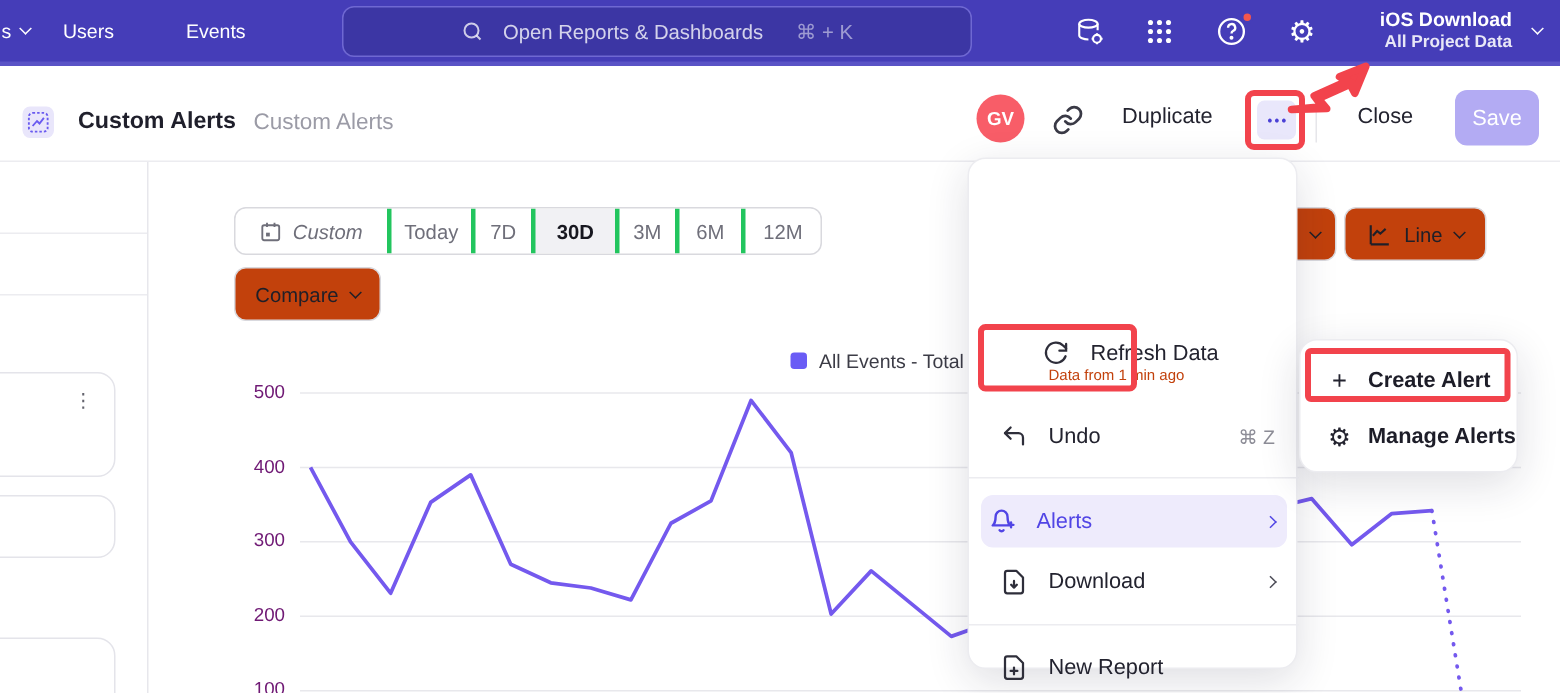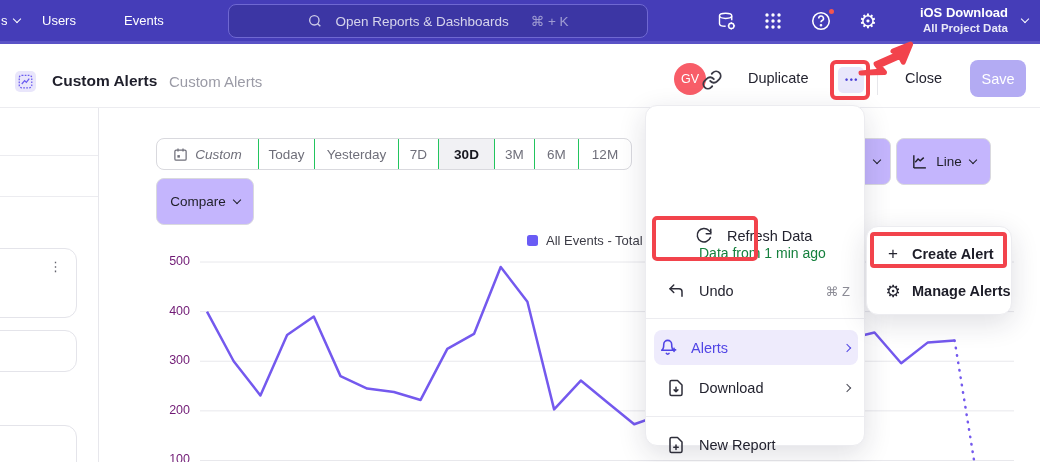--- a/index.html
+++ b/index.html
@@ -25,22 +25,22 @@
            background:#f4564e;border:2px solid #453db8;}
 
   
   .header{position:absolute;left:0;top:44px;width:1040px;height:64px;background:#fff;
           border-bottom:1px solid #ececf0;}
   .rep-icon-tile{position:absolute;left:15px;top:71px;width:21px;height:21px;border-radius:5px;
           background:#e9e6fb;display:flex;align-items:center;justify-content:center;}
   .title{position:absolute;left:52px;top:72px;font-size:15.5px;font-weight:bold;color:#1f1f2b;}
   .subtitle{position:absolute;left:169px;top:73px;font-size:15px;color:#9b9ba6;}
   .avatar{position:absolute;left:651px;top:63px;width:32px;height:32px;border-radius:50%;
-          background:#f85d68;color:#fff;font-size:12.5px;font-weight:normal;display:flex;
-          align-items:center;justify-content:center;cursor:pointer;margin-left:23px;}
+          background:#f85d68;color:#fff;font-size:12.5px;font-weight:bold;display:flex;
+          align-items:center;justify-content:center;cursor:pointer;}
   .linkbtn{position:absolute;left:701px;top:69px;width:22px;height:22px;color:#3a3a46;cursor:pointer;}
   .hbtn{position:absolute;top:70px;font-size:14.5px;color:#23232f;font-weight:500;cursor:pointer;}
   .dots-btn{position:absolute;left:838px;top:67px;width:26px;height:26px;border-radius:5px;
           background:#e9e7fb;color:#4b41d6;display:flex;align-items:center;justify-content:center;
           font-size:9px;font-weight:bold;letter-spacing:1.5px;cursor:pointer;padding-left:2px;}
   .hdr-divider{position:absolute;left:877px;top:64px;width:1px;height:31px;background:#e6e6ea;}
   .save-btn{position:absolute;left:970px;top:60px;width:56px;height:37px;border-radius:8px;
           background:#b3abf3;color:#fff;font-size:14.5px;font-weight:500;display:flex;
           align-items:center;justify-content:center;cursor:pointer;}
 
@@ -48,24 +48,24 @@
   .sidebar-border{position:absolute;left:98px;top:108px;width:1px;height:354px;background:#e7e7ec;}
   .side-line{position:absolute;left:0;height:1px;background:#ececf0;width:98px;}
   .side-card{position:absolute;left:-24px;width:101px;border:1px solid #e4e4ea;border-radius:12px;
           background:#fff;cursor:pointer;}
   .kebab{position:absolute;right:14px;top:10px;color:#63636d;font-size:13px;cursor:pointer;}
 
   
   .seg{position:absolute;left:156px;top:138px;height:32px;display:flex;border:1px solid #d9d9de;
        border-radius:8px;background:#fff;overflow:hidden;align-items:stretch;}
   .seg-item{display:flex;align-items:center;justify-content:center;font-size:13.5px;color:#6f6f7a;
-       border-left:1px solid #22c55e;cursor:pointer;gap:7px;}
+       border-left:3px solid #22c55e;cursor:pointer;gap:7px;}
   .seg-item:first-child{border-left:none;}
   .seg-item.active{background:#f1f1f4;color:#17171f;font-weight:bold;}
-  .btn{position:absolute;height:47px;border:1px solid #d9d9de;border-radius:8px;background:#c4b5fd;
+  .btn{position:absolute;height:36px;border:1px solid #d9d9de;border-radius:8px;background:#c2410c;
        display:flex;align-items:center;justify-content:center;font-size:13.5px;color:#1f1f28;
        gap:8px;cursor:pointer;}
   .chev{display:inline-block;width:6px;height:6px;border-right:1.6px solid currentColor;
         border-bottom:1.6px solid currentColor;transform:rotate(45deg);margin-top:-3px;}
   .chev.right{transform:rotate(-45deg);margin-top:0;}
 
   
   #chart-svg{position:absolute;left:0;top:230px;z-index:1;}
   .ytick{position:absolute;width:32px;text-align:right;font-size:12.5px;color:#701a75;z-index:1;}
   .legend{position:absolute;left:527px;top:233px;display:flex;align-items:center;gap:8px;
@@ -75,21 +75,21 @@
 
   
   .menu{position:absolute;left:645px;top:105px;width:220px;height:341px;background:#fff;
         border:1px solid #ececf0;border-radius:12px;box-shadow:0 8px 28px rgba(25,25,60,.14);
         z-index:10;}
   .menu-row{position:absolute;left:0;width:220px;height:36px;display:flex;align-items:center;
         cursor:pointer;}
   .mi-icon{width:20px;height:20px;margin-left:20px;display:flex;align-items:center;
         justify-content:center;color:#2e2e3a;flex:none;}
   .mi-label{margin-left:13px;font-size:14.5px;color:#23232f;font-weight:500;}
-  .mi-sub{position:absolute;left:53px;top:33px;font-size:14px;color:#15803d;}
+  .mi-sub{position:absolute;left:53px;top:33px;font-size:10px;color:#c2410c;}
   .mi-shortcut{position:absolute;right:16px;font-size:13px;color:#8d8d97;}
   .mi-chev{position:absolute;right:16px;color:#4b4b56;}
   .menu-divider{position:absolute;left:0;width:220px;height:1px;background:#ececf0;}
   .alerts-pill{position:absolute;left:8px;top:224px;width:204px;height:35px;background:#eeebfc;
         border-radius:8px;}
   .menu-row.alerts .mi-icon{margin-left:12px;color:#5145e5;}
   .menu-row.alerts .mi-label{color:#5145e5;}
   .menu-row.alerts .mi-chev{color:#5145e5;}
 
   
@@ -244,23 +244,20 @@
         <rect x="3" y="5" width="18" height="16" rx="2"></rect>
         <line x1="8" y1="2.5" x2="8" y2="7"></line>
           <line x1="16" y1="2.5" x2="16" y2="7"></line>
         <rect x="7" y="13" width="4" height="4" fill="#6f6f7a" stroke="none"></rect>
       </svg>
       <span>Custom</span>
     </div>
     <div class="seg-item" style="width:56px;">
       <span>Today</span>
     </div>
-    <div class="seg-item" style="width:84px;">
-      <span>Yesterday</span>
-    </div>
     <div class="seg-item" style="width:40px;text-align:right;">
       <span>7D</span>
     </div>
     <div class="seg-item active" style="width:56px;">
       <span>30D</span>
     </div>
     <div class="seg-item" style="width:40px;">
       <span>3M</span>
     </div>
     <div class="seg-item" style="width:44px;">

